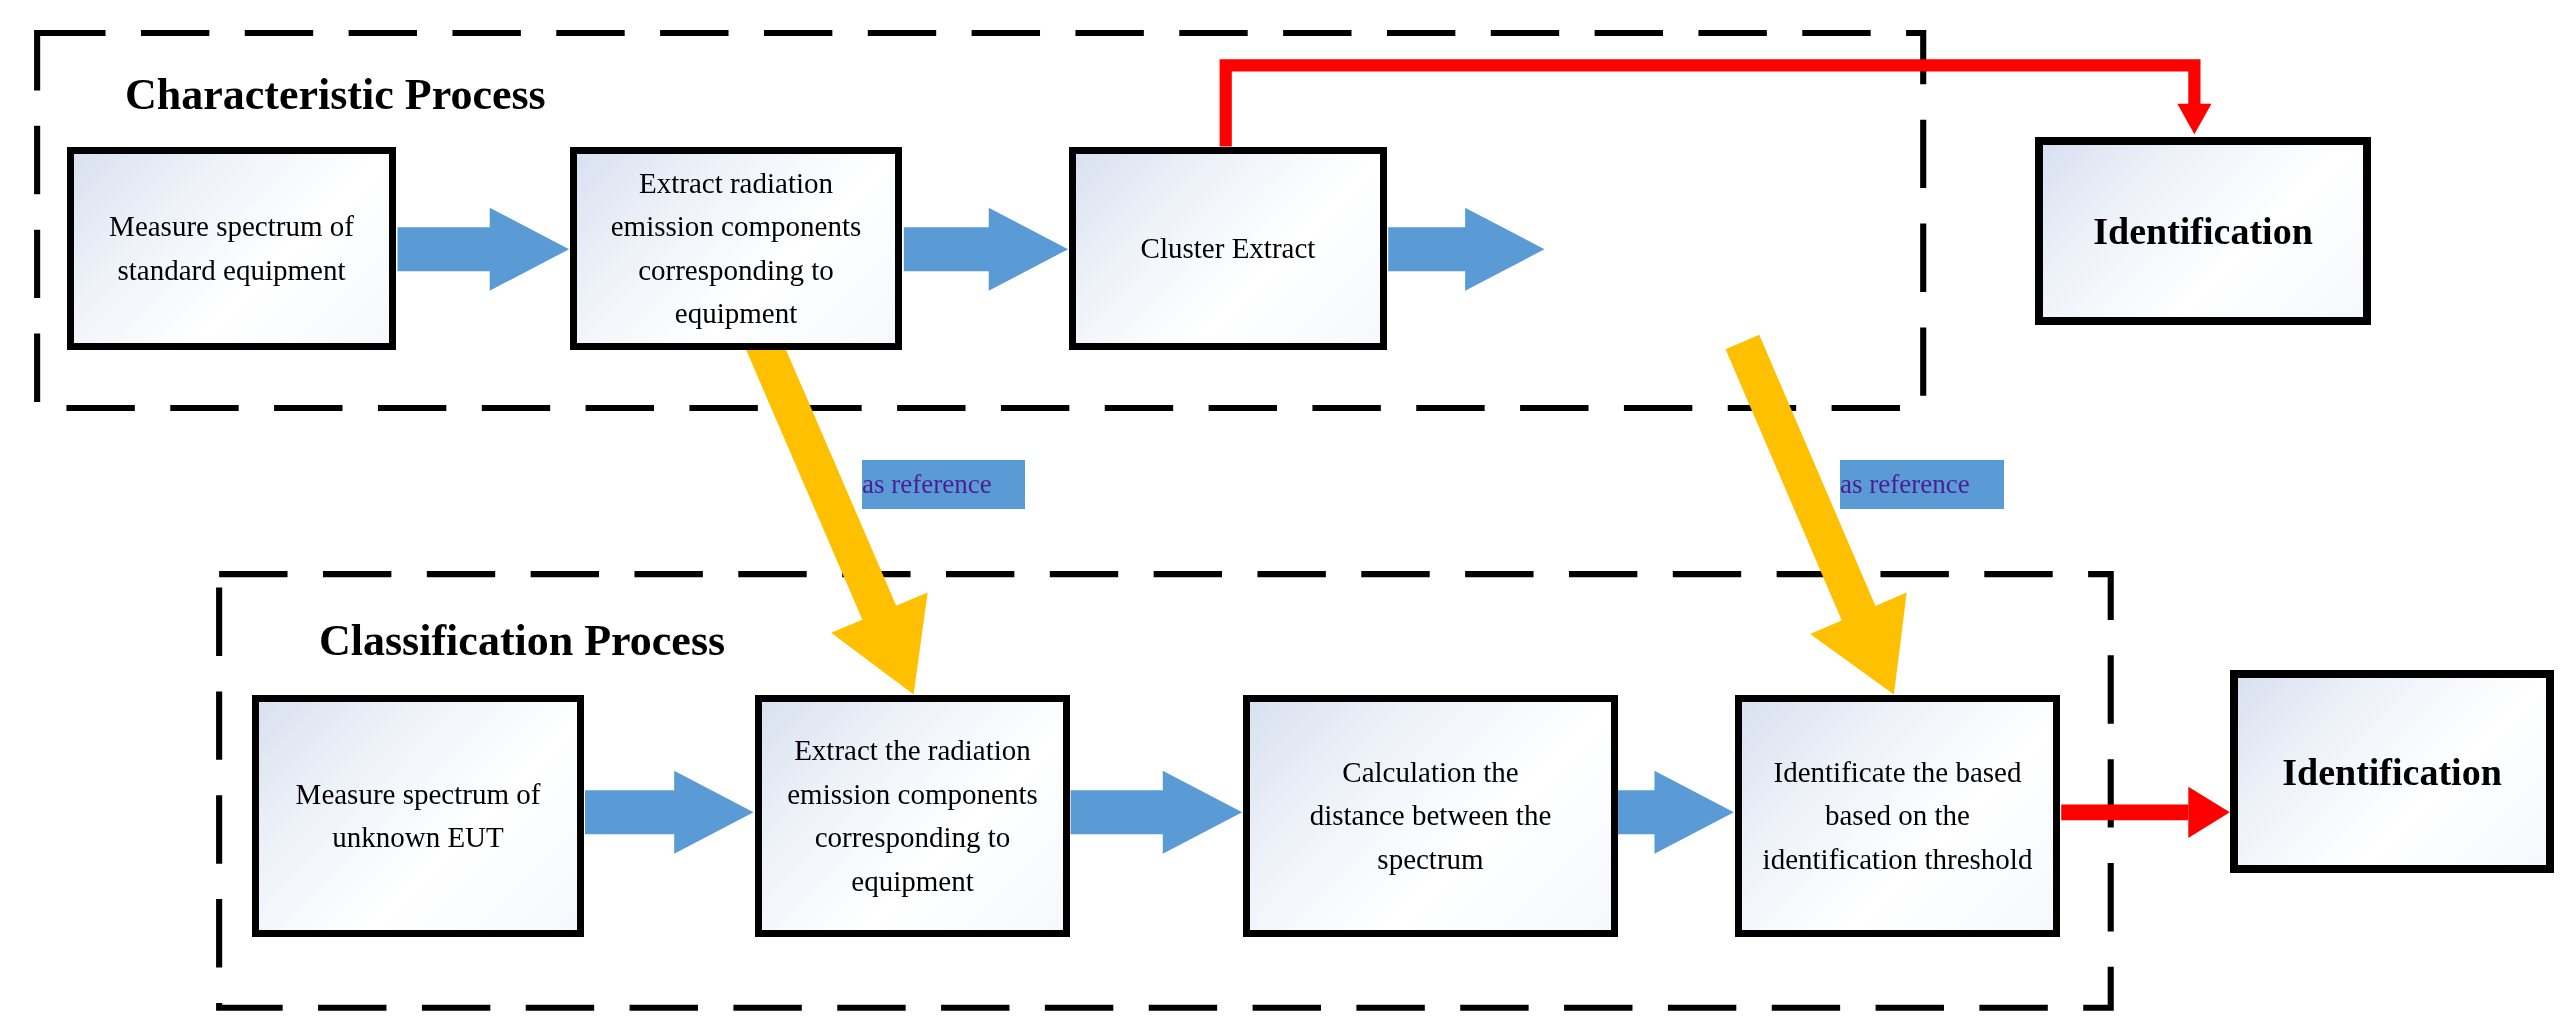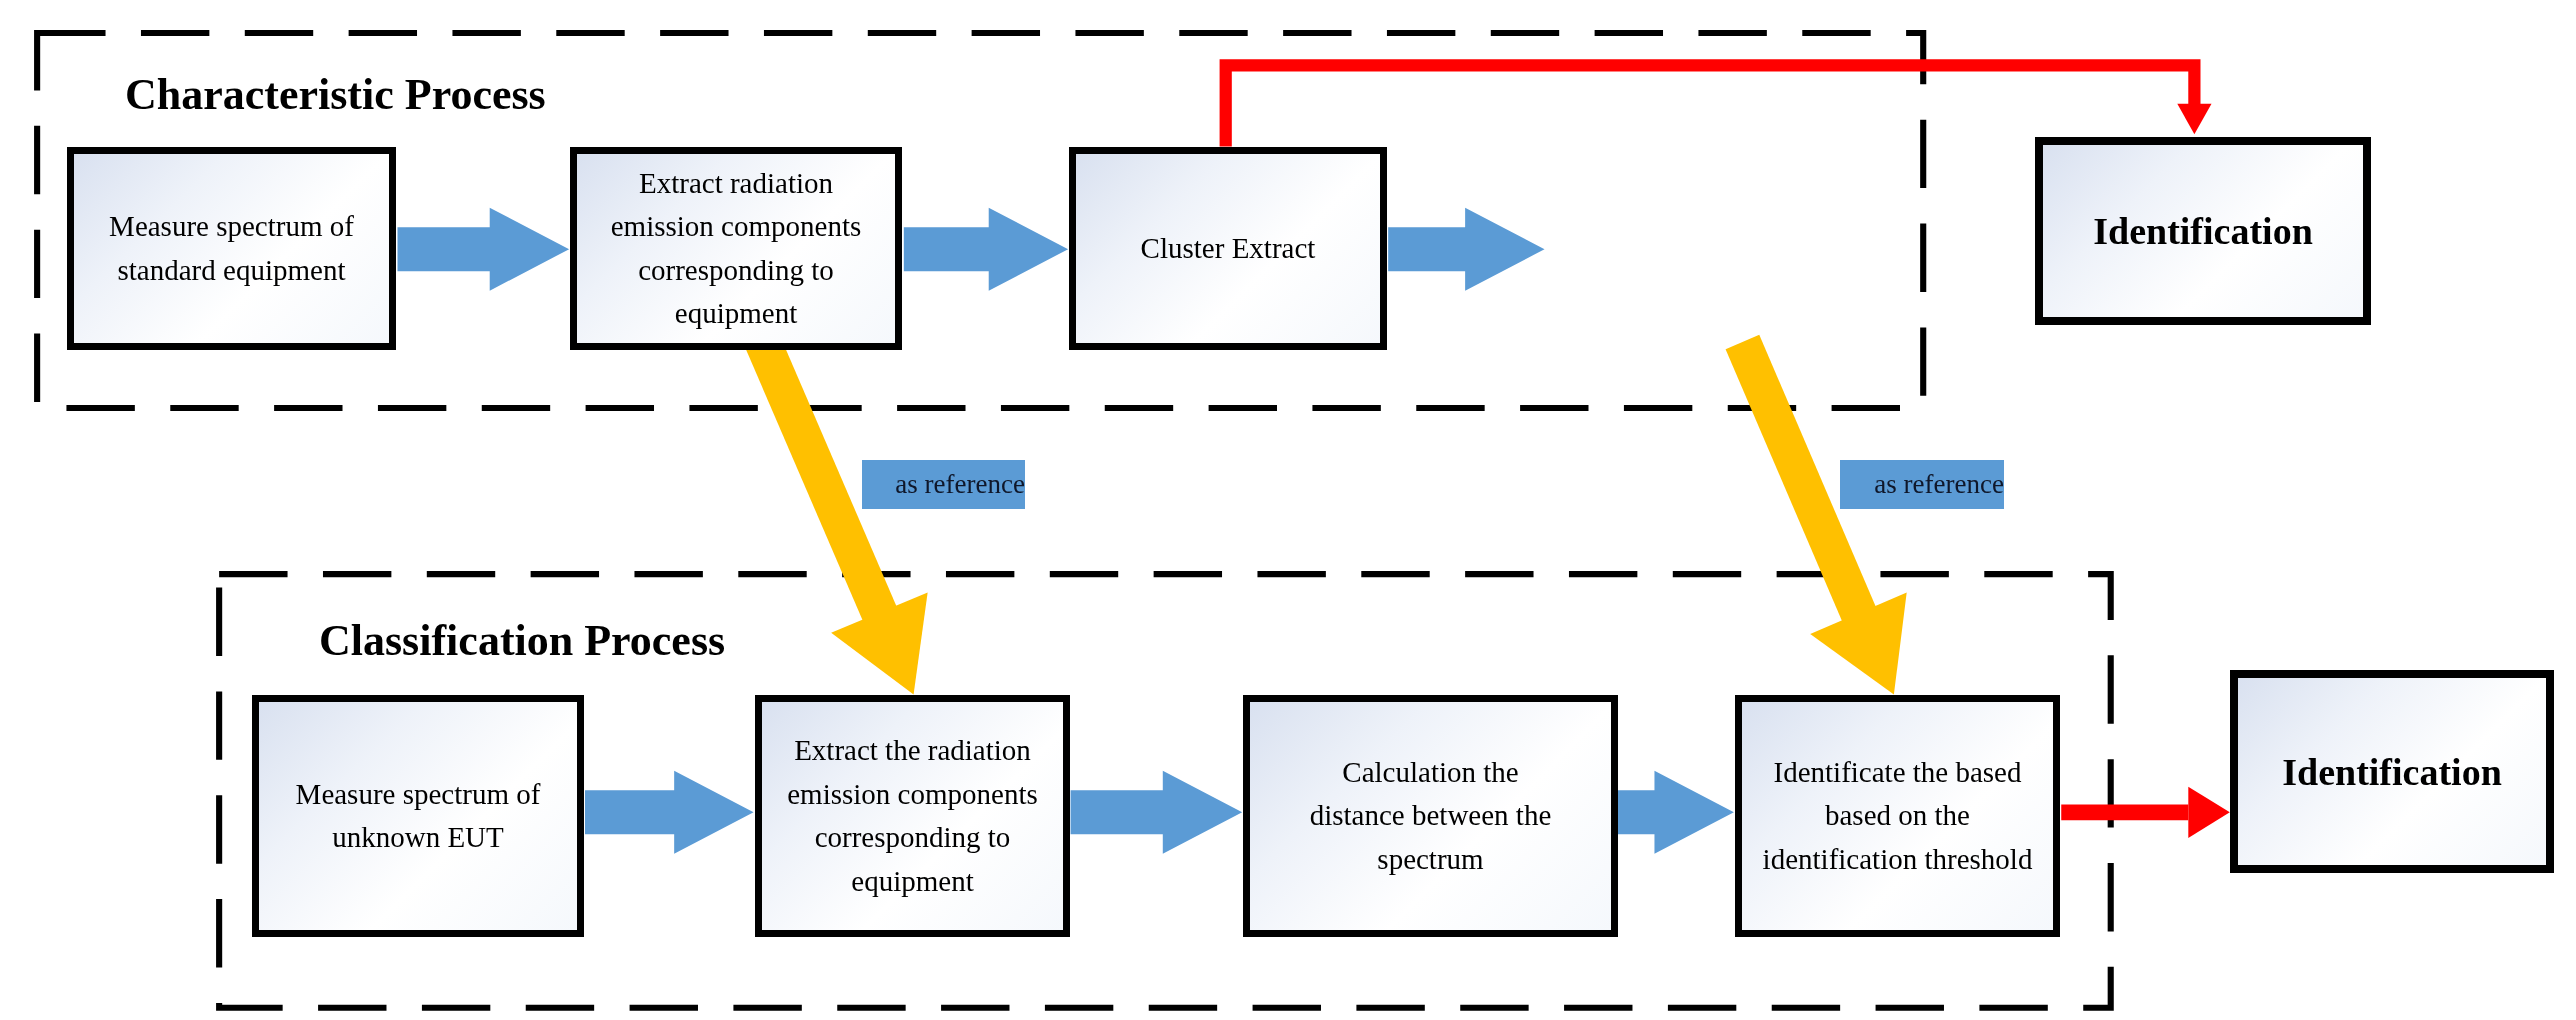--- a/index.html
+++ b/index.html
@@ -33,22 +33,22 @@
     display:flex;align-items:center;justify-content:center;
     text-align:center;font-weight:bold;font-size:38px;
   }
   .proc-title{
     position:absolute;font-weight:bold;font-size:44px;line-height:55px;height:55px;
     white-space:nowrap;
   }
   .ref-label{
     position:absolute;box-sizing:border-box;
     background:var(--labelbg);
-    display:flex;align-items:center;justify-content:flex-end;
-    font-size:27px;color:#0f172a;white-space:nowrap;
+    display:flex;align-items:center;justify-content:flex-start;
+    font-size:27px;color:#4c1d95;white-space:nowrap;
   }
 </style>
 </head>
 <body>
 
 <div id="canvas">
 
   <svg id="overlay" viewBox="0 0 4216 1670" xmlns="http://www.w3.org/2000/svg">
 
     <rect class="dashed-rect" x="60" y="54" width="3088" height="614"></rect>

